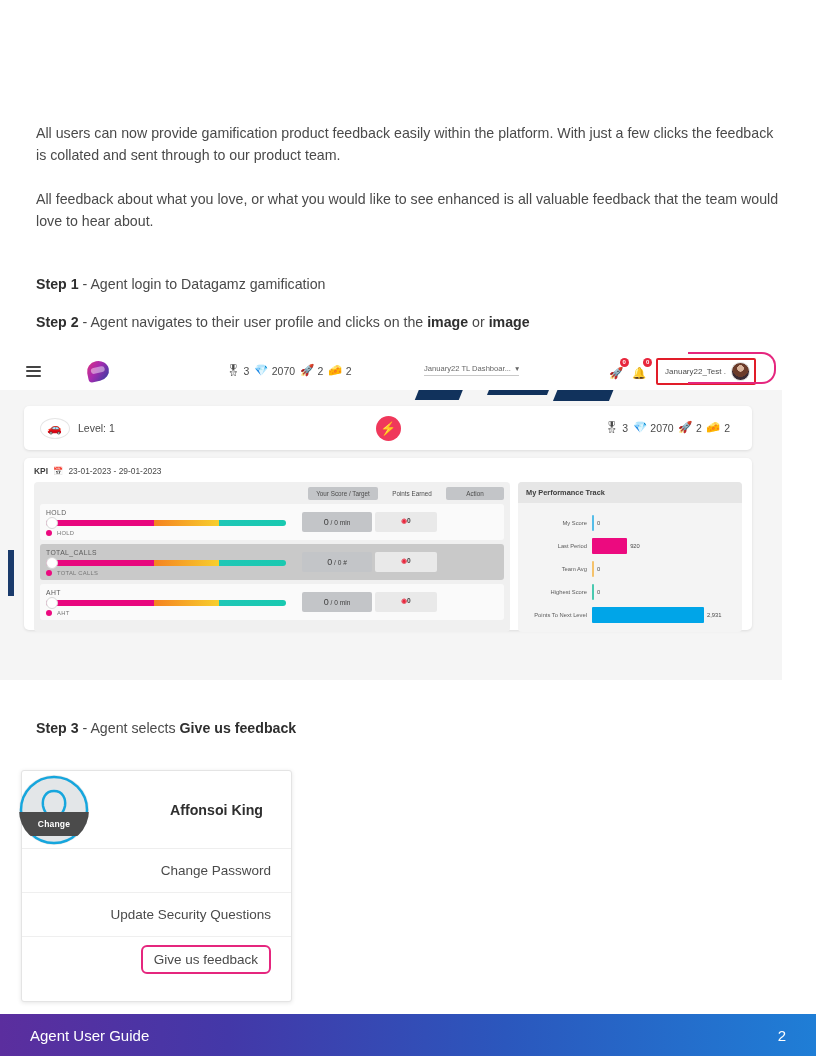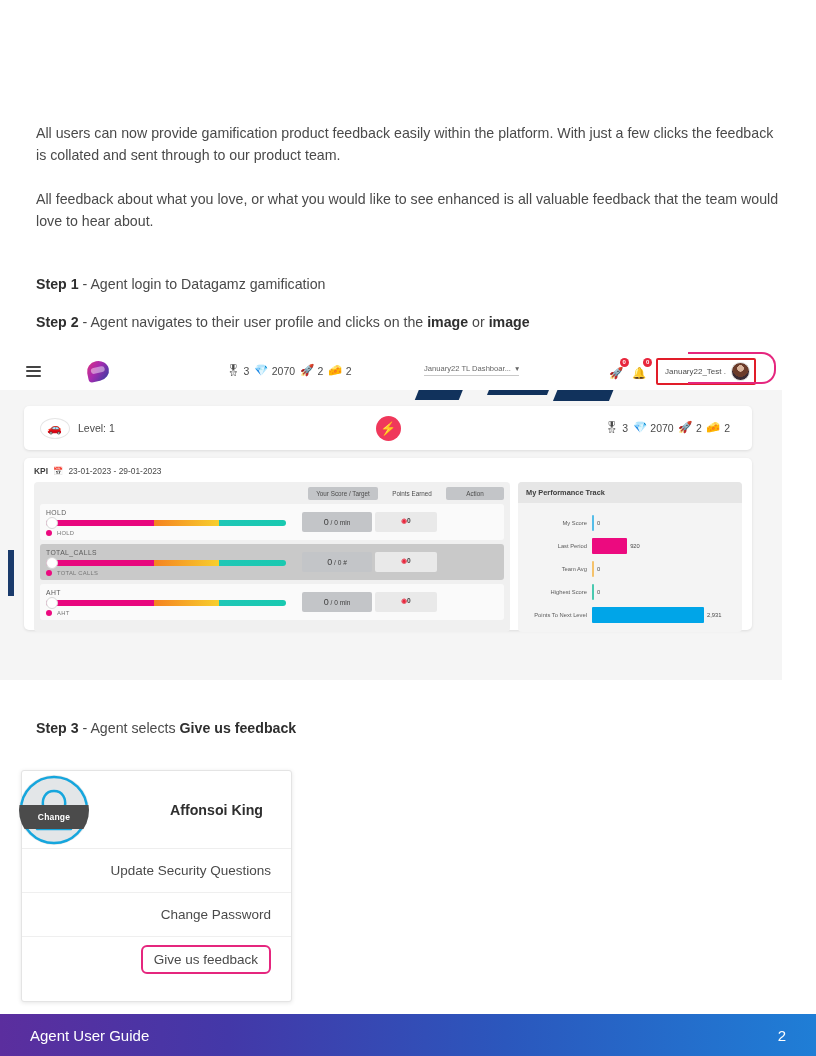--- a/index.html
+++ b/index.html
@@ -189,21 +189,21 @@
     box-shadow:0 1px 4px rgba(0,0,0,.10);
   }
   .pc-top { height:78px; position:relative; display:flex; align-items:center;
             border-bottom:1px solid #eee; }
   .avatar-lg {
     position:absolute; left:-3px; top:4px; width:70px;height:70px;border-radius:50%;
     background:#e3e6e8; overflow:hidden;
   }
   .avatar-lg svg { position:absolute; left:0; top:0; }
   .avatar-lg .change {
-    position:absolute; left:0; bottom:16px; width:100%; height:24px;
+    position:absolute; left:0; bottom:9px; width:100%; height:24px;
     background:#4b4b4b; color:#fff; font-size:8.5px; font-weight:700;
     display:flex; align-items:center; justify-content:center; letter-spacing:.2px;
   }
   .pc-name { margin-left:auto; margin-right:28px; font-size:14.2px; font-weight:700; color:#2f2f2f;}
   .pc-item {
     height:44px; display:flex; align-items:center; justify-content:flex-end;
     padding-right:20px; font-size:13.5px; color:#4a4a4a;
     border-bottom:1px solid #efefef; cursor:pointer;
   }
   .pc-item:last-child { border-bottom:none; }
@@ -439,24 +439,24 @@
       <div class="avatar-lg">
         <svg width="70" height="70" viewBox="0 0 70 70">
           <circle cx="35" cy="35" r="33" fill="none" stroke="#16a6dd" stroke-width="2.5"></circle>
           <path d="M35 16 C26 16 23 24 24 31 C25 37 29 40 29 43 C29 47 21 49 18 54 L52 54 C49 49 41 47 41 43 C41 40 45 37 46 31 C47 24 44 16 35 16 Z" fill="none" stroke="#16a6dd" stroke-width="2.5" stroke-linejoin="round"></path>
         </svg>
         <span class="change">Change</span>
       </div>
       <div class="pc-name">Affonsoi King</div>
     </div>
     <div class="pc-item">
+        <span>Change Password</span>
+      </div>
+    <div class="pc-item">
         <span>Update Security Questions</span>
-      </div>
-    <div class="pc-item">
-        <span>Change Password</span>
       </div>
     <div class="pc-item hl">
         <span>Give us feedback</span>
       </div>
   </div>
 
   <div class="footer">
     <span>Agent User Guide</span>
     <span class="pg">2</span>
   </div>

